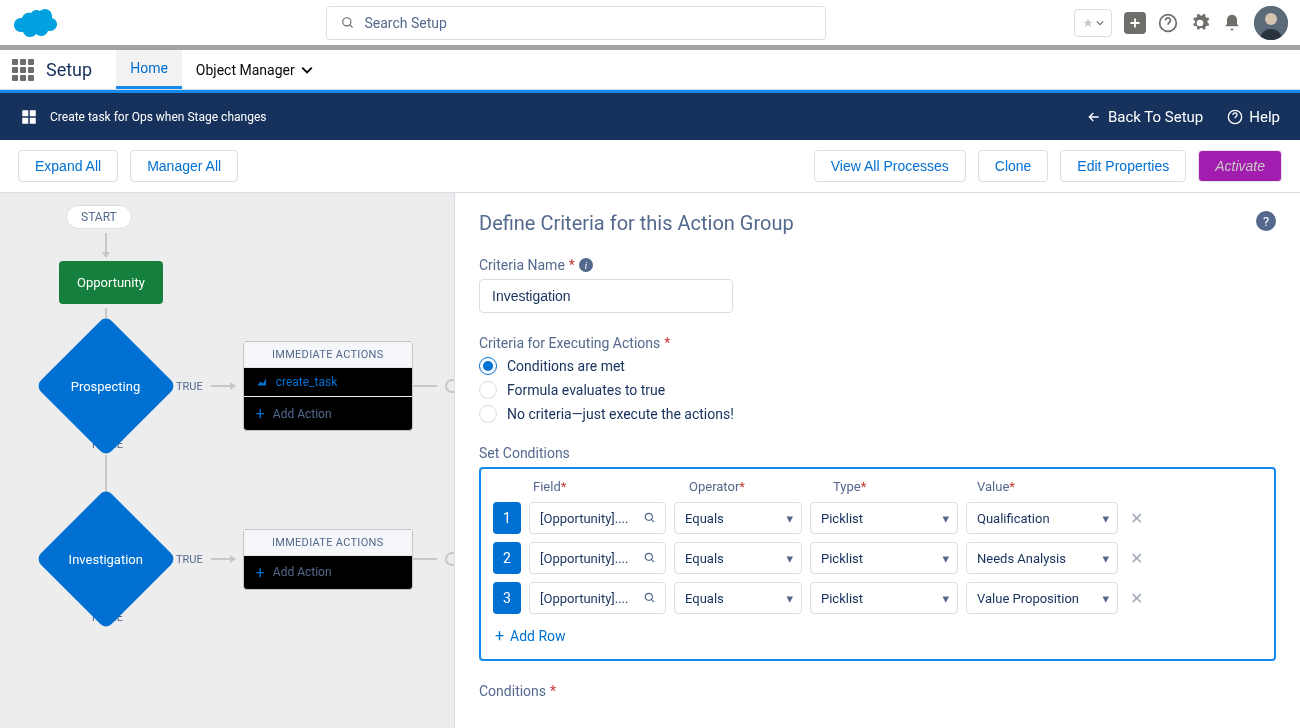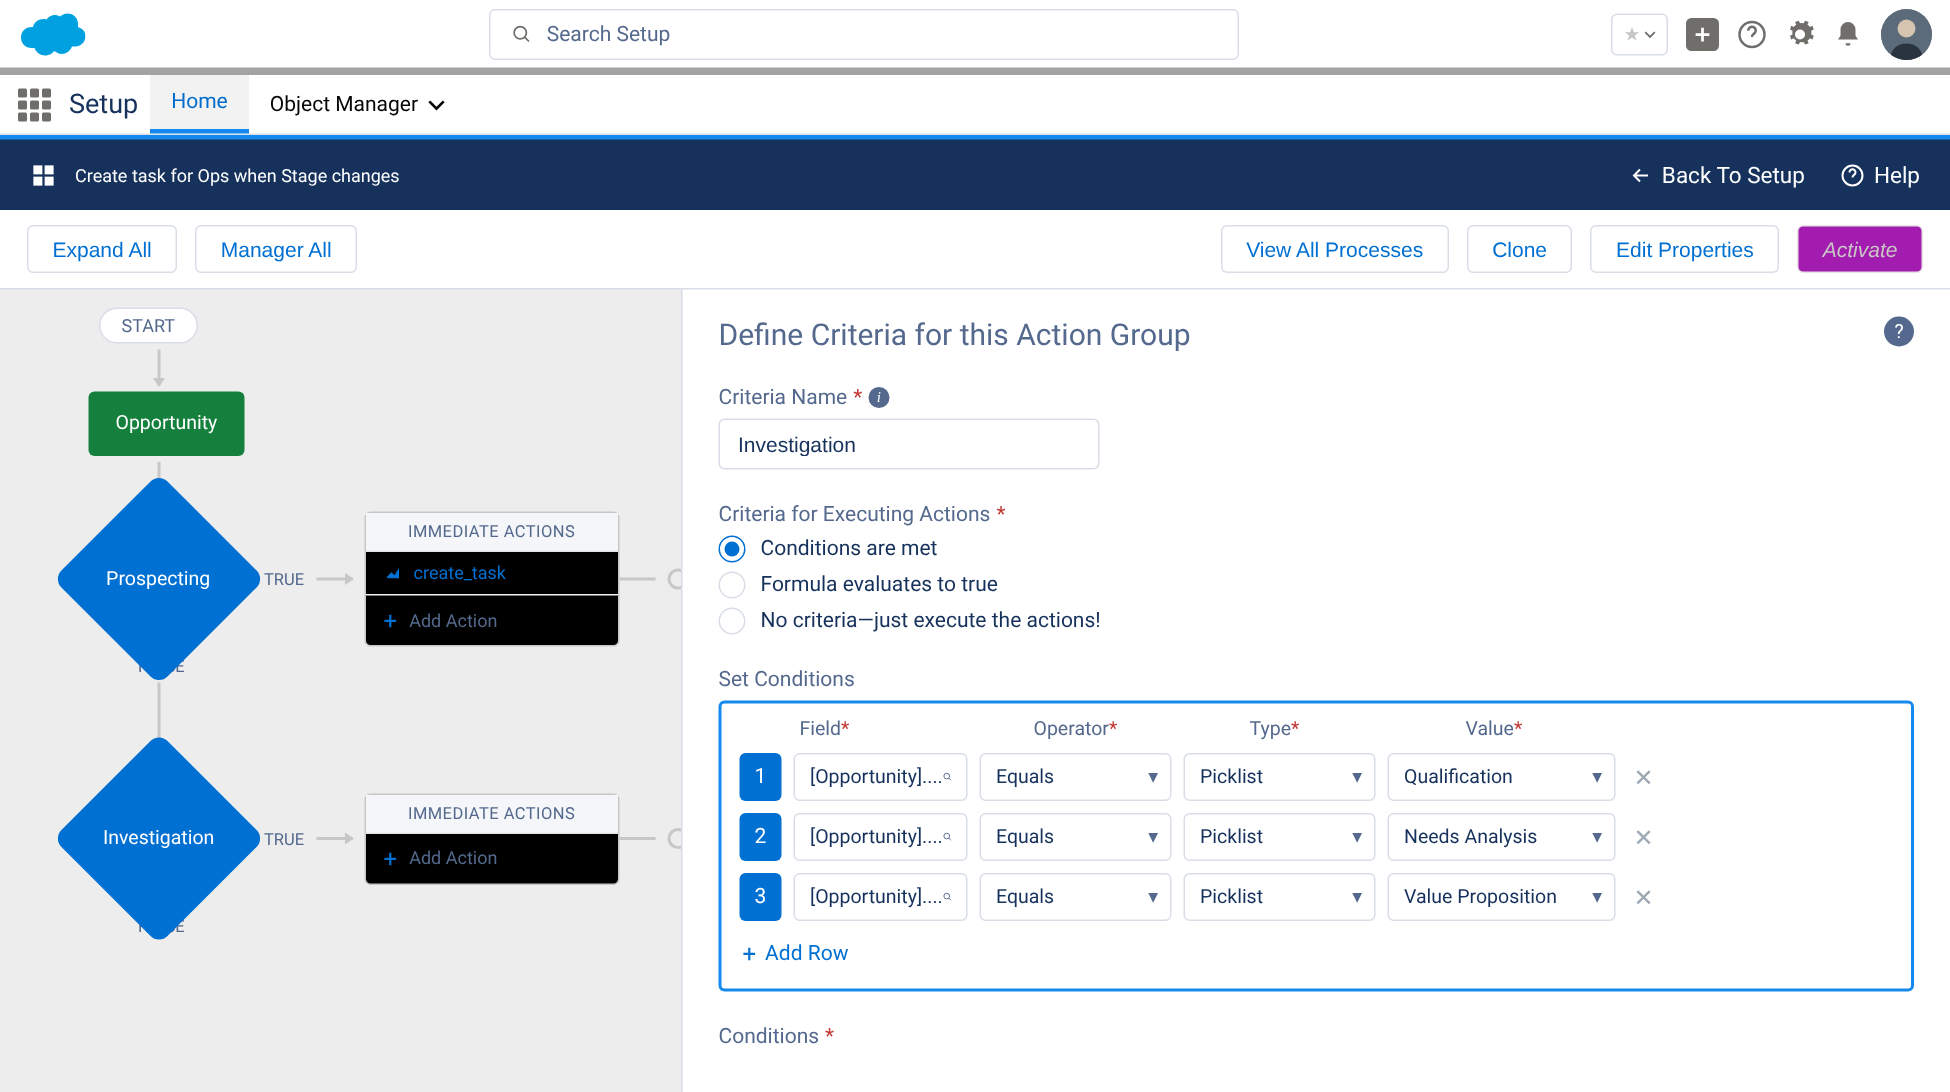--- a/index.html
+++ b/index.html
@@ -14,21 +14,21 @@
 .search-text { color:#54698d; font-size: 14px; }
 .global-actions { display: flex; align-items: center; gap: 12px; color:#706e6b; }
 .fav-box { border:1px solid #d8dde6; border-radius:4px; height:28px; width:38px; display:flex; align-items:center; justify-content:center; gap:2px;}
 .avatar { width:34px; height:34px; border-radius:50%; background:#888; overflow:hidden; display:inline-block;}
 .avatar svg{display:block;}
 
 
 .setup-nav { height: 40px; display:flex; align-items:center; padding: 0 12px; border-bottom: 1px solid #d8dde6; }
 .waffle { width: 22px; height: 22px; margin-right: 12px; display:grid; grid-template-columns:repeat(3,1fr); grid-template-rows:repeat(3,1fr); gap:2px;}
 .waffle span{background:#706e6b; border-radius:1px;}
-.app-name { font-size: 18px; font-weight: 400; color:#16325c; margin-right: 8px;}
+.app-name { font-size: 18px; font-weight: 400; color:#16325c; margin-right: 24px;}
 .nav-tab { padding: 10px 14px; font-size:14px; color:#080707; display:flex; align-items:center; gap:6px;}
 .nav-tab.active { border-bottom: 3px solid #1589ee; background:#f3f2f2; color:#006dcc;}
 
 
 .proc-bar { background: #16325c; height: 50px; display: flex; align-items: center; padding: 0 20px; color: #fff; border-top: 3px solid #1589ee; }
 .proc-icon { margin-right: 12px; }
 .proc-title { font-size: 12px; font-weight: 400; flex:1;}
 .proc-right { display:flex; align-items:center; gap:24px; font-size:15px;}
 .proc-link { display:flex; align-items:center; gap:6px; }
 
@@ -75,21 +75,21 @@
 .radio.sel { border-color:#0070d2;}
 .radio.sel::after{content:'';width:10px;height:10px;border-radius:50%;background:#0070d2;}
 
 .cond-box { border:2px solid #1589ee; border-radius:4px; padding:10px 12px;}
 .cond-hdr { display:flex; gap:16px; margin-bottom:8px; padding-left:40px;}
 .cond-hdr div{font-size:13px;color:#54698d;}
 .cond-row { display:flex; align-items:center; gap:8px; margin-bottom:8px;}
 .num-badge { width:28px;height:32px;background:#0070d2;color:#fff;border-radius:4px;display:flex;align-items:center;justify-content:center;font-size:14px;}
 .picker { height:32px;border:1px solid #d8dde6;border-radius:4px;display:flex;align-items:center;padding:0 8px 0 10px;font-size:13px;color:#16325c;background:#fff;}
 .picker .chev { margin-left:auto;color:#54698d;}
-.picker.field{width:116px;} .picker.op{width:128px;} .picker.type{width:128px;} .picker.val{width:152px;}
+.picker.field{width:137px;} .picker.op{width:128px;} .picker.type{width:148px;} .picker.val{width:152px;}
 .xbtn{color:#9faab5;font-size:16px;padding:0 4px;}
 .addrow { display:flex;align-items:center;gap:6px;color:#0070d2;font-size:14px;padding:4px 2px;}
 
 </style>
 </head>
 <body>
 
 <div class="global-header">
   <div class="sf-logo">
     <svg viewBox="0 0 45 32">

